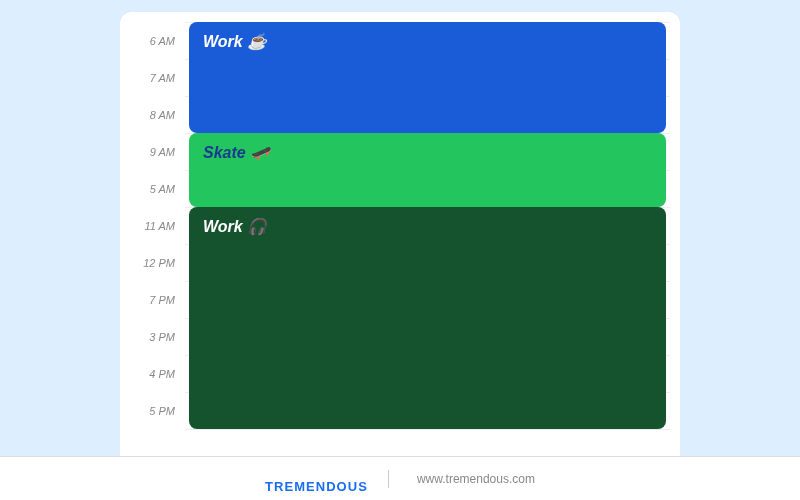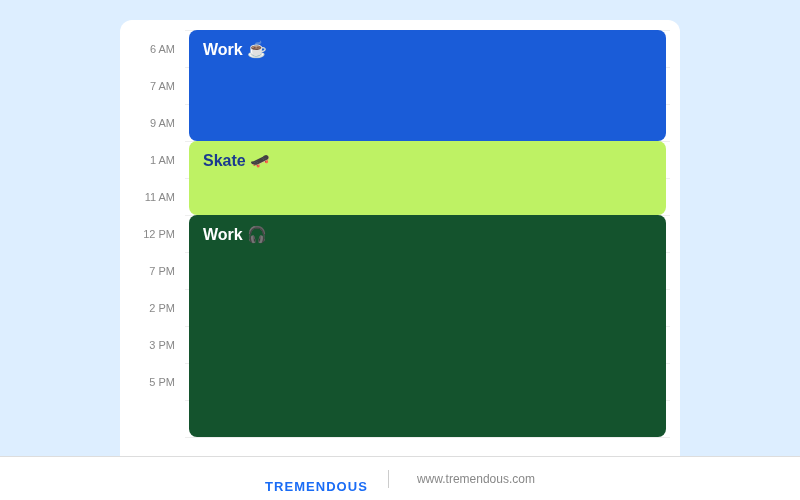--- a/index.html
+++ b/index.html
@@ -12,22 +12,23 @@
       display: flex;
       flex-direction: column;
       overflow: hidden;
     }
 
     .main-area {
       flex: 1;
       display: flex;
       justify-content: center;
       align-items: flex-start;
-      padding: 20px 60px;
+      padding: 12px 60px;
       overflow: hidden;
+      font-style: italic;
     }
 
     .calendar-container {
       background: #ffffff;
       border-radius: 12px;
       width: 100%;
       max-width: 560px;
       padding: 10px 0;
       display: flex;
       flex-direction: column;
@@ -89,21 +90,21 @@
       color: white;
     }
 
     .event-work-morning {
       background: #1a5cd8;
       top: 0px;
       height: 111px;
     }
 
     .event-skate {
-      background: #bef264;
+      background: #22c55e;
       top: 111px;
       height: 74px;
       color: #1a3a8f;
     }
 
     .event-work-afternoon {
       background: #14532d;
       top: 185px;
       height: 222px;
     }
@@ -140,27 +141,28 @@
   </style>
 </head>
 <body>
 
 <div class="main-area">
   <div class="calendar-container">
     <div class="time-grid">
       <div class="time-labels">
         <div class="time-label">6 AM</div>
         <div class="time-label">7 AM</div>
+        <div class="time-label">8 AM</div>
         <div class="time-label">9 AM</div>
-        <div class="time-label">1 AM</div>
+        <div class="time-label">5 AM</div>
         <div class="time-label">11 AM</div>
         <div class="time-label">12 PM</div>
         <div class="time-label">7 PM</div>
-        <div class="time-label">2 PM</div>
         <div class="time-label">3 PM</div>
+        <div class="time-label">4 PM</div>
         <div class="time-label">5 PM</div>
       </div>
 
       <div class="events-column">
         <div class="time-slot"></div>
         <div class="time-slot"></div>
         <div class="time-slot"></div>
         <div class="time-slot"></div>
         <div class="time-slot"></div>
         <div class="time-slot"></div>

